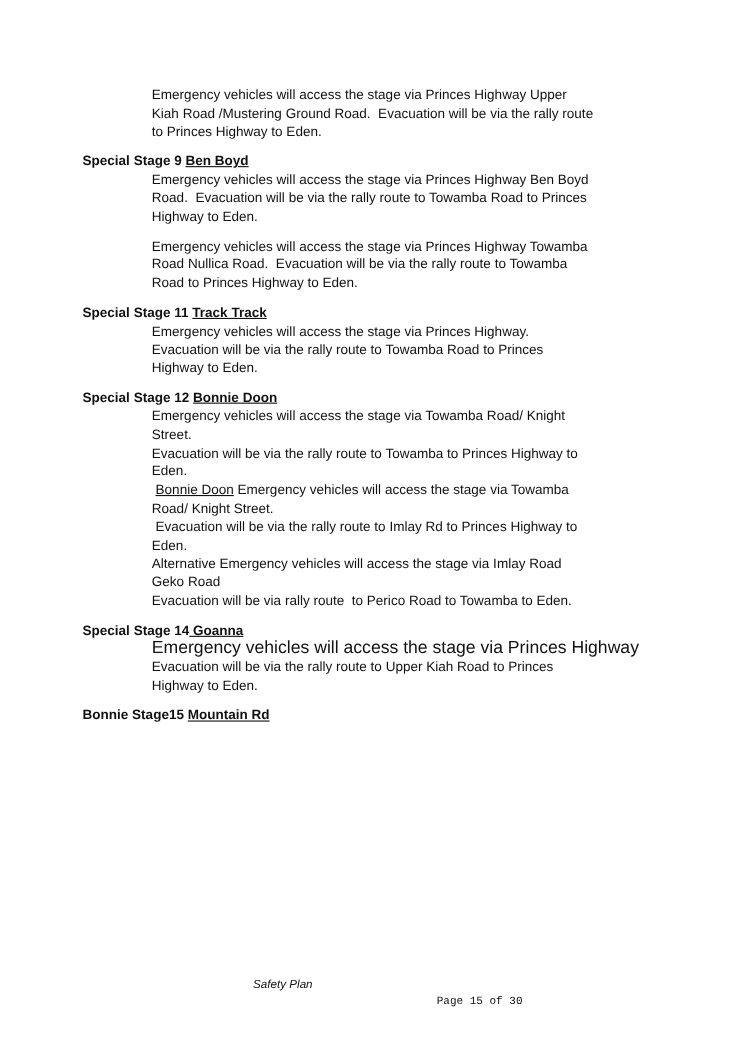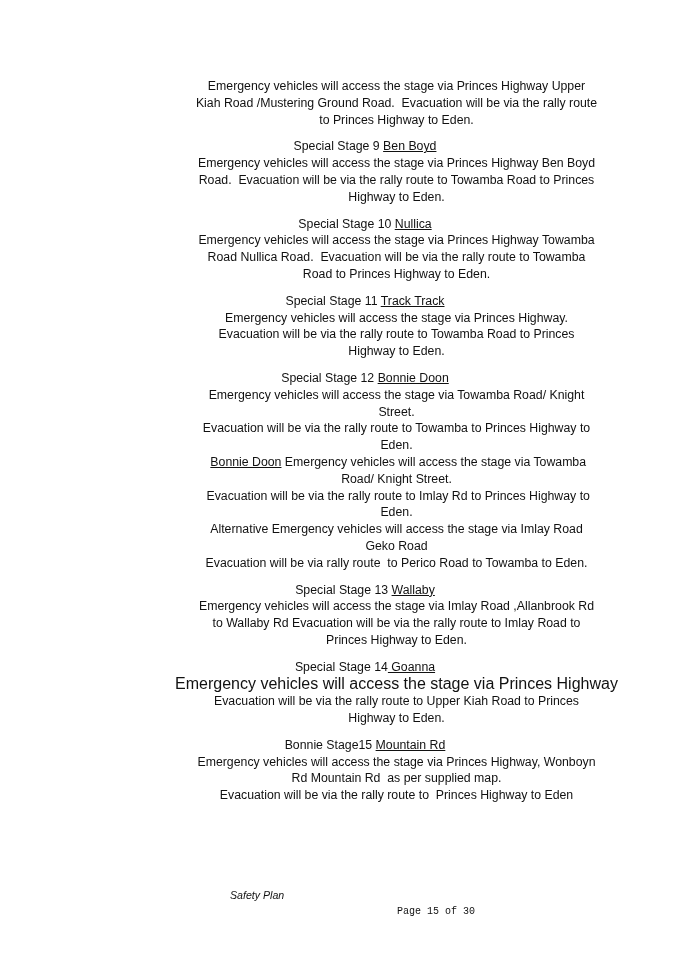--- a/index.html
+++ b/index.html
@@ -12,28 +12,27 @@
     width: 675px;
     height: 953px;
     background: #ffffff;
     font-family: "Liberation Sans", sans-serif;
     color: #111111;
     overflow: hidden;
   }
   .content {
     position: absolute;
     top: 78px;
-    left: 85px;
+    left: 75px;
     width: 560px;
-    text-align: center;
   }
   .heading {
     margin: 0;
     font-size: 12.3px;
-    font-weight: normal;
+    font-weight: bold;
     line-height: 16.8px;
     white-space: pre-wrap;
   }
   .body {
     margin: 0 0 0 63px;
     font-size: 12.3px;
     line-height: 16.8px;
     white-space: pre-wrap;
   }
   .stage {
@@ -78,21 +77,20 @@
 to Princes Highway to Eden.</p>
 
     <section class="stage">
       <h2 class="heading"><span>Special Stage 9 </span><span class="u">Ben Boyd</span></h2>
       <p class="body">Emergency vehicles will access the stage via Princes Highway Ben Boyd
 Road.  Evacuation will be via the rally route to Towamba Road to Princes
 Highway to Eden.</p>
     </section>
 
     <section class="stage">
-      <h2 class="heading"><span>Special Stage 10 </span><span class="u">Nullica</span></h2>
       <p class="body">Emergency vehicles will access the stage via Princes Highway Towamba
 Road Nullica Road.  Evacuation will be via the rally route to Towamba
 Road to Princes Highway to Eden.</p>
     </section>
 
     <section class="stage">
       <h2 class="heading"><span>Special Stage 11 </span><span class="u">Track Track</span></h2>
       <p class="body">Emergency vehicles will access the stage via Princes Highway.
 Evacuation will be via the rally route to Towamba Road to Princes
 Highway to Eden.</p>
@@ -106,39 +104,30 @@
 Eden.
  </span><span class="u">Bonnie Doon</span><span> Emergency vehicles will access the stage via Towamba
 Road/ Knight Street.
  Evacuation will be via the rally route to Imlay Rd to Princes Highway to
 Eden.
 Alternative Emergency vehicles will access the stage via Imlay Road
 Geko Road
 Evacuation will be via rally route  to Perico Road to Towamba to Eden.</span></p>
     </section>
 
-    <section class="stage">
-      <h2 class="heading"><span>Special Stage 13 </span><span class="u">Wallaby</span></h2>
-      <p class="body">Emergency vehicles will access the stage via Imlay Road ,Allanbrook Rd
-to Wallaby Rd Evacuation will be via the rally route to Imlay Road to
-Princes Highway to Eden.</p>
-    </section>
 
     <section class="stage">
       <h2 class="heading"><span>Special Stage 14</span><span class="u"> Goanna</span></h2>
       <p class="body"><span class="small">Emergency vehicles will access the stage via Princes Highway</span><span>
 Evacuation will be via the rally route to Upper Kiah Road to Princes
 Highway to Eden.</span></p>
     </section>
 
     <section class="stage">
       <h2 class="heading"><span>Bonnie Stage15 </span><span class="u">Mountain Rd</span></h2>
-      <p class="body">Emergency vehicles will access the stage via Princes Highway, Wonboyn
-Rd Mountain Rd  as per supplied map.
-Evacuation will be via the rally route to  Princes Highway to Eden</p>
     </section>
 
   </div>
 
   <div class="footer">
     <span class="footer-title">Safety Plan</span>
     <span class="footer-page">Page 15 of 30</span>
   </div>
 </div>
 

